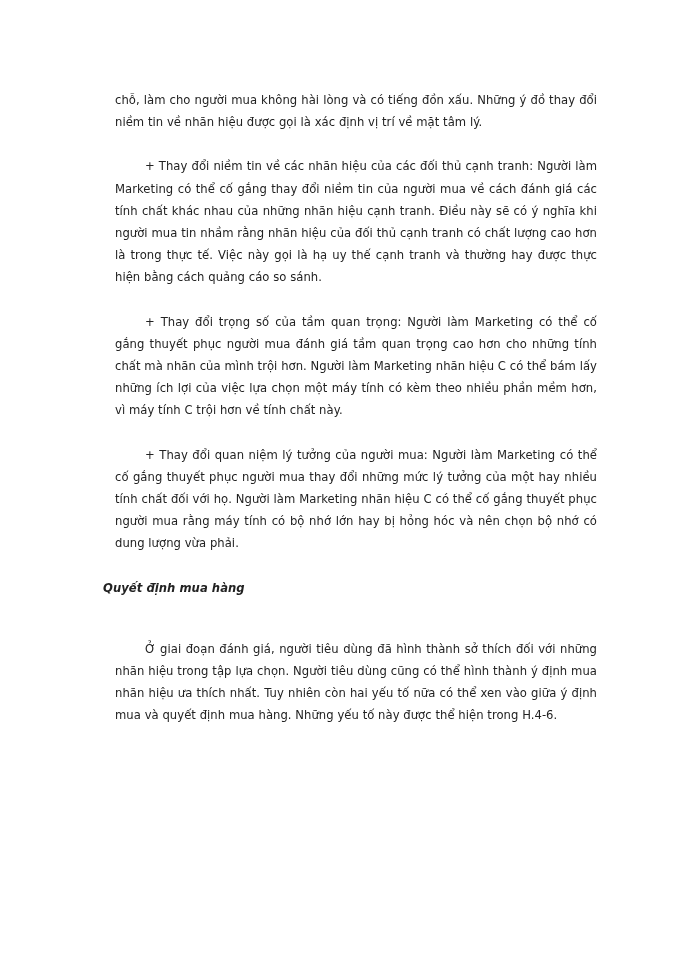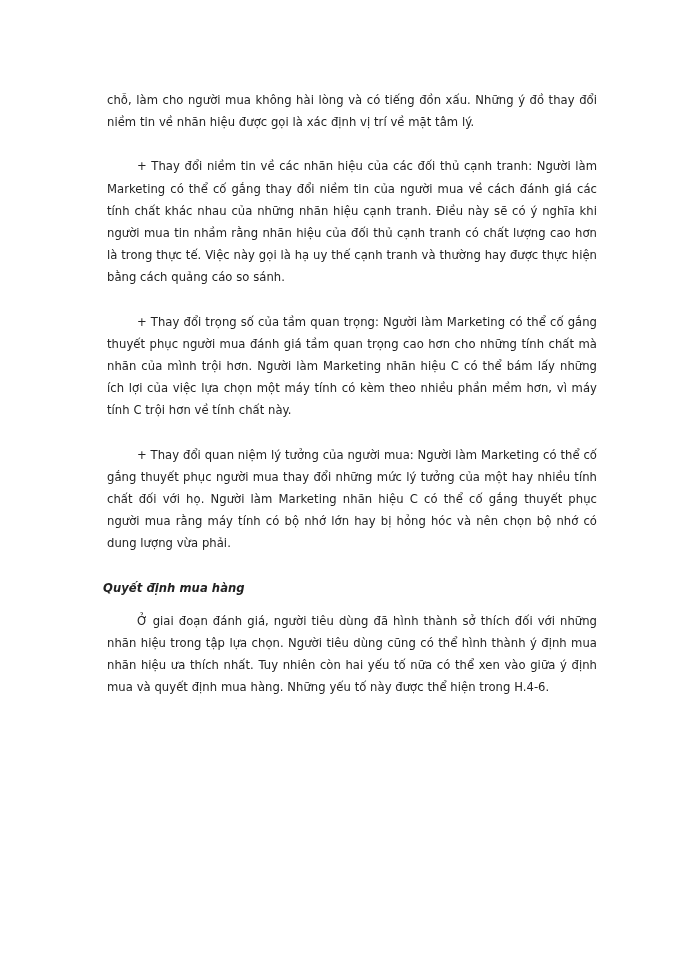--- a/index.html
+++ b/index.html
@@ -2,23 +2,23 @@
 <html><head>
 <meta charset="utf-8">
 <style>
   html, body { margin: 0; padding: 0; background: #ffffff; }
   body { width: 700px; height: 960px; position: relative; overflow: hidden; }
   .page {
     position: absolute; left: 103px; top: 89px; width: 494px;
     font-family: "DejaVu Sans", sans-serif; font-size: 11.6px; line-height: 22.2px;
     color: #222222; text-align: justify; letter-spacing: 0.05px;
   }
-  .page p { margin: 0 0 22px 4px; }
+  .page p { margin: 0 0 22px 12px; }
   .page p.indent { text-indent: 30px; }
-  .heading { font-weight: bold; font-style: italic; margin: 0 0 11px 0; }
+  .heading { font-weight: bold; font-style: italic; margin: 0 0 39px 0; }
 </style>
 </head>
 <body>
 
 <div class="page">
   <p>chỗ, làm cho người mua không hài lòng và có tiếng đồn xấu. Những ý đồ thay đổi niềm tin về nhãn hiệu được gọi là xác định vị trí về mặt tâm lý.</p>
   <p class="indent">+ Thay đổi niềm tin về các nhãn hiệu của các đối thủ cạnh tranh: Người làm Marketing có thể cố gắng thay đổi niềm tin của người mua về cách đánh giá các tính chất khác nhau của những nhãn hiệu cạnh tranh. Điều này sẽ có ý nghĩa khi người mua tin nhầm rằng nhãn hiệu của đối thủ cạnh tranh có chất lượng cao hơn là trong thực tế. Việc này gọi là hạ uy thế cạnh tranh và thường hay được thực hiện bằng cách quảng cáo so sánh.</p>
   <p class="indent">+ Thay đổi trọng số của tầm quan trọng: Người làm Marketing có thể cố gắng thuyết phục người mua đánh giá tầm quan trọng cao hơn cho những tính chất mà nhãn của mình trội hơn. Người làm Marketing nhãn hiệu C có thể bám lấy những ích lợi của việc lựa chọn một máy tính có kèm theo nhiều phần mềm hơn, vì máy tính C trội hơn về tính chất này.</p>
   <p class="indent">+ Thay đổi quan niệm lý tưởng của người mua: Người làm Marketing có thể cố gắng thuyết phục người mua thay đổi những mức lý tưởng của một hay nhiều tính chất đối với họ. Người làm Marketing nhãn hiệu C có thể cố gắng thuyết phục người mua rằng máy tính có bộ nhớ lớn hay bị hỏng hóc và nên chọn bộ nhớ có dung lượng vừa phải.</p>
   <div class="heading">Quyết định mua hàng</div>

